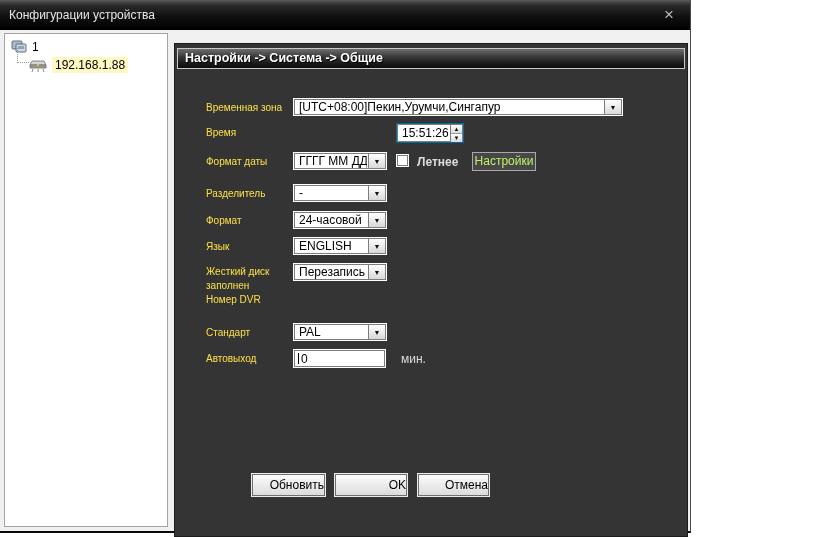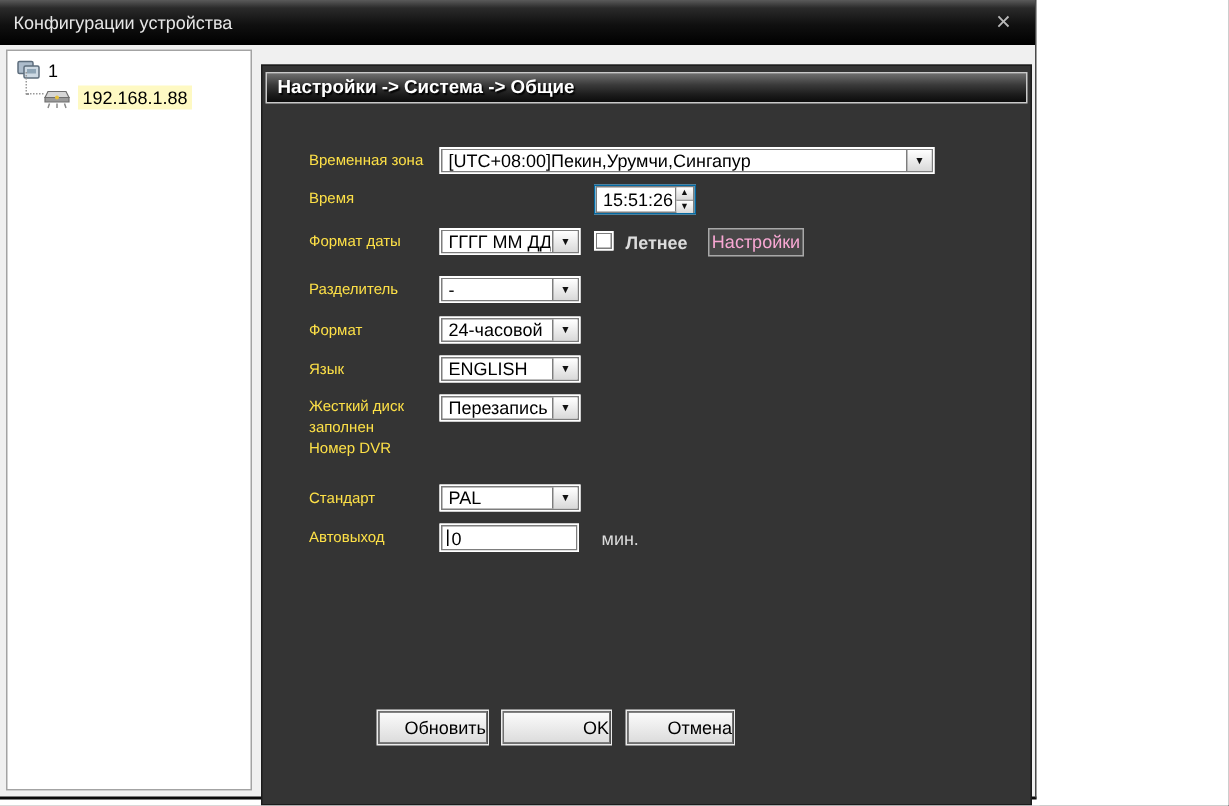--- a/index.html
+++ b/index.html
@@ -52,21 +52,21 @@
   .tfield input { position:absolute; left:2px; top:2px; right:2px; bottom:2px; width:calc(100% - 4px);
                   border:0; outline:none; font-family:"Liberation Sans",sans-serif; font-size:12px; color:#000;
                   padding-left:3px; background:transparent; }
   .caret { position:absolute; left:4px; top:3px; bottom:3px; width:1px; background:#000; }
 
   .chk { position:absolute; width:13px; height:13px; background:#fff; border:1px solid #fff;
          box-shadow:inset 0 0 0 1px #7d7d7d; }
   .chk-label { position:absolute; color:#dcdcdc; font-size:12px;font-weight:bold; }
 
   .btn-disabled { position:absolute; height:19px; background:#474747; border:1px solid #a8a8a8;
-                  color:#f9a8d4; font-size:12px; text-align:center; line-height:17px; }
+                  color:#bef264; font-size:12px; text-align:center; line-height:17px; }
 
   .unit { position:absolute; color:#dcdcdc; font-size:12px; }
 
   .btn { position:absolute; height:22px; background:linear-gradient(#fbfbfb,#dcdcdc);
          border:1px solid #6f6f6f; box-shadow:0 0 0 1px #ececec; color:#000;
          font-size:12px; text-align:right; line-height:20px; cursor:default; }
 </style>
 </head>
 <body>
 

